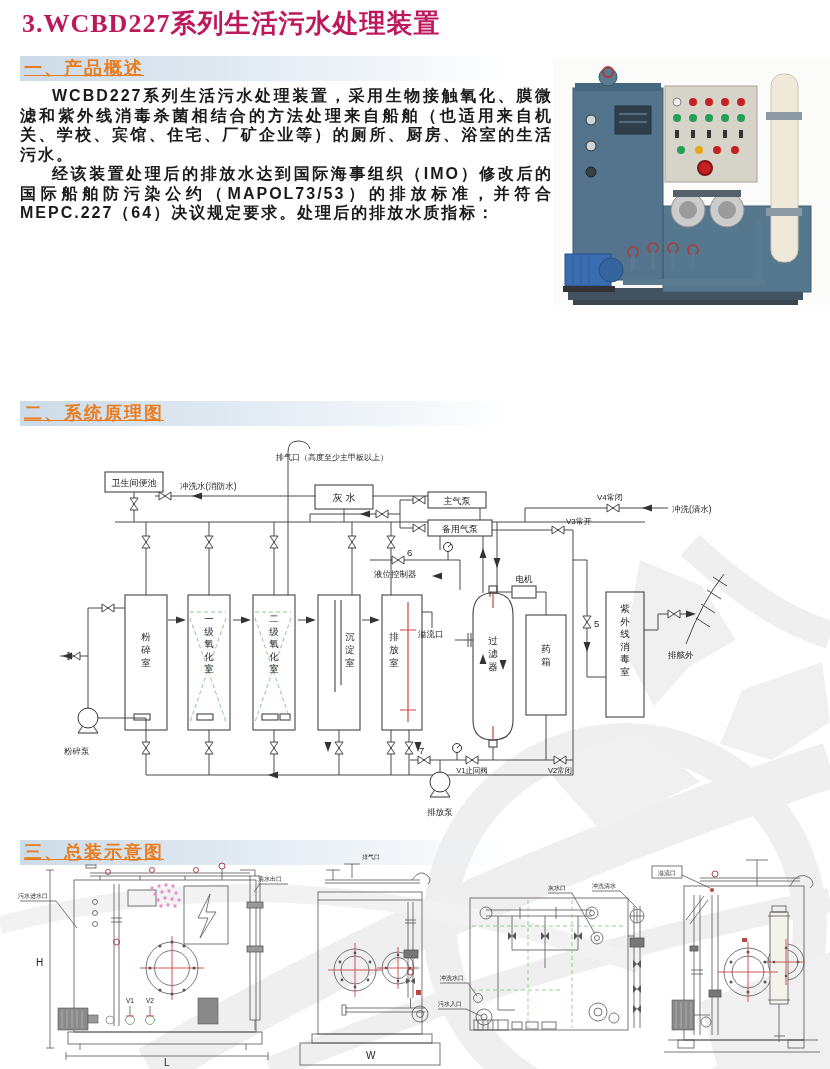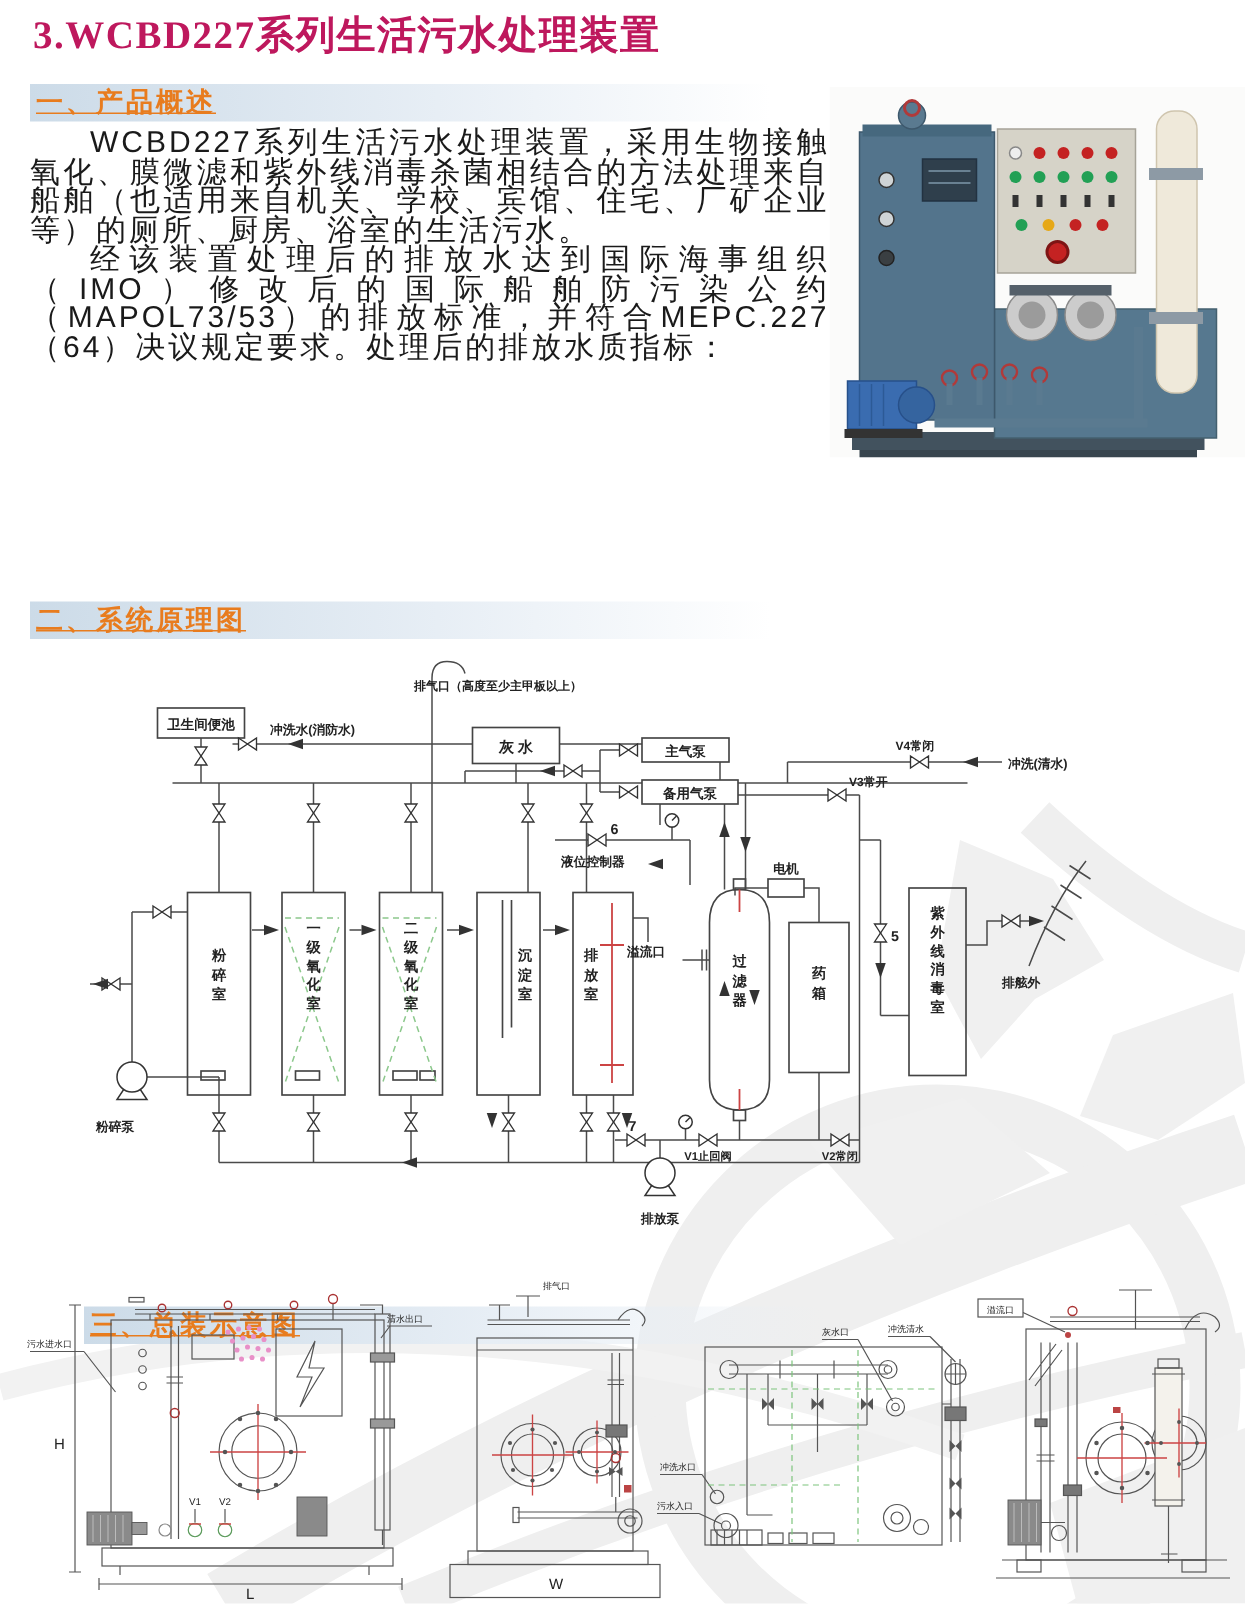--- a/index.html
+++ b/index.html
@@ -14,31 +14,31 @@
     font-family:"Liberation Serif","DejaVu Serif",serif;
     font-size:26px;font-weight:bold;color:#be185d;letter-spacing:1px;
   }
   .section-bar{
     position:absolute;left:20px;width:490px;height:25px;line-height:25px;
     background:linear-gradient(90deg,#ccdbe8 0%,#e7eef5 55%,rgba(255,255,255,0) 100%);
     color:#e87c1e;font-size:18px;font-weight:bold;letter-spacing:2px;padding-left:4px;text-decoration:underline;
   }
   #bar-overview{top:56px;}
   #bar-schematic{top:379px;margin-top:22px;}
-  #bar-assembly{top:871px;margin-left:36px;}
+  #bar-assembly{top:840px;}
   .overview-text{position:absolute;left:20px;top:86px;width:792px;}
   .overview-text p{
     margin:0;width:533px;text-indent:2em;text-align:justify;
-    font-size:20px;line-height:19.5px;font-weight:400;letter-spacing:2px;
+    font-size:16px;line-height:19.5px;font-weight:700;letter-spacing:2px;
   }
   .spec-cols{display:flex;width:740px;margin-top:2px;padding-left:26px;font-weight:600;}
   .spec-col{font-size:15px;line-height:18.5px;letter-spacing:1px;}
   .spec-col.left{width:392px;}
   .photo-box{position:absolute;left:553px;top:58px;width:277px;height:247px;}
-  .schematic-box{position:absolute;left:20px;top:430px;width:795px;height:392px;font-weight:bold;}
+  .schematic-box{position:absolute;left:20px;top:430px;width:795px;height:392px;}
   .assembly-box{position:absolute;left:0;top:850px;width:830px;height:219px;}
   svg text{font-family:"Liberation Sans","DejaVu Sans",sans-serif;fill:#222;}
 </style>
 </head>
 <body>
 
 <svg class="watermark" width="830" height="1069" viewBox="0 0 830 1069">
   <g fill="none" stroke="#efefef">
     <circle cx="625" cy="925" r="185" stroke-width="34"></circle>
     <path d="M150,1069 Q440,895 830,765" stroke-width="46"></path>

